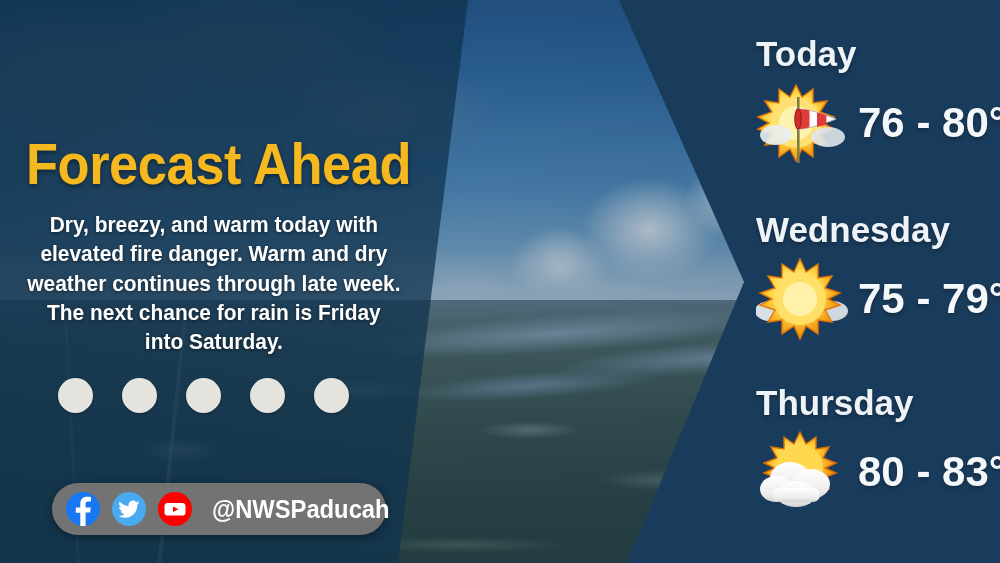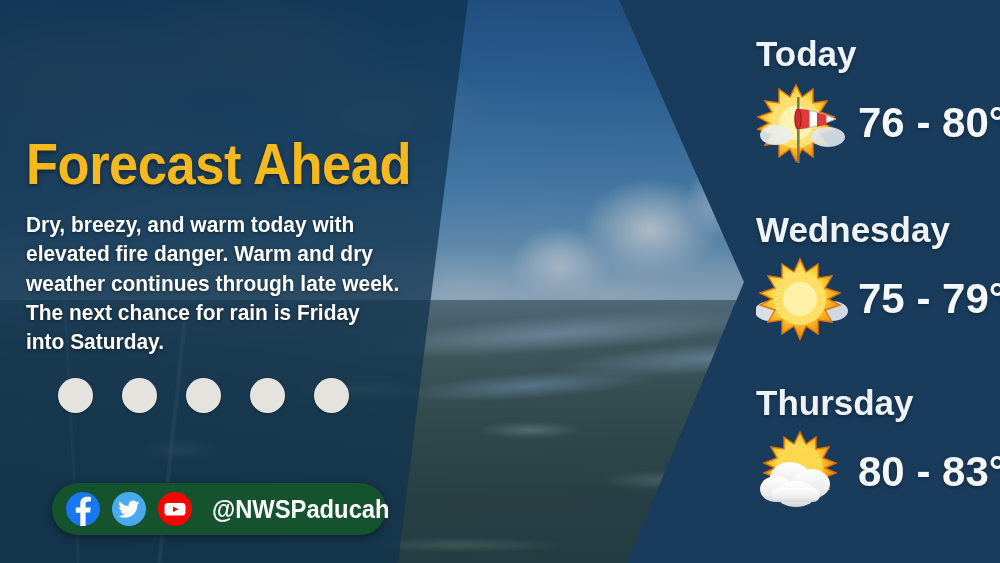--- a/index.html
+++ b/index.html
@@ -110,21 +110,21 @@
 
   
   .right-panel {
     position:absolute; left:0; top:0; width:1000px; height:563px;
     background:#1a3c5c;
     -webkit-clip-path:polygon(619px 0, 1000px 0, 1000px 563px, 627px 563px, 744px 282px);
     clip-path:polygon(619px 0, 1000px 0, 1000px 563px, 627px 563px, 744px 282px);
   }
 
   
-  .left-content { position:absolute; left:26px; top:0; width:430px; height:563px; }
+  .left-content { position:absolute; left:26px; top:0; width:430px; height:563px;text-align:center; }
 
   .headline {
     position:absolute; left:0; top:136px;
     font-family:"Liberation Sans Narrow","Liberation Sans", sans-serif;
     font-weight:bold;
     font-size:57px;
     line-height:1.0;
     letter-spacing:-0.5px;
     color:#F5B81F;
     transform:scaleX(.92);
@@ -152,21 +152,21 @@
   .dot {
     width:35px; height:35px; border-radius:50%;
     background:#e4e3de;
     box-shadow:0 1px 3px rgba(0,0,0,.28);
   }
 
   
   .social {
     position:absolute; left:26px; top:483px;
     height:52px; width:334px;
-    background:#14532d;
+    background:#737373;
     border-radius:26px;
     display:flex; align-items:center;
     padding-left:14px; gap:12px;
     box-shadow:0 2px 8px rgba(0,0,0,.4);
   }
   .sico { width:34px; height:34px; border-radius:50%; position:relative; flex:0 0 auto; }
   .sico.fb { background:#1877F2; }
   .sico.tw { background:#4aaaf0; }
   .sico.yt { background:#FF0000; }
   .sico svg { position:absolute; inset:0; width:34px; height:34px; }

